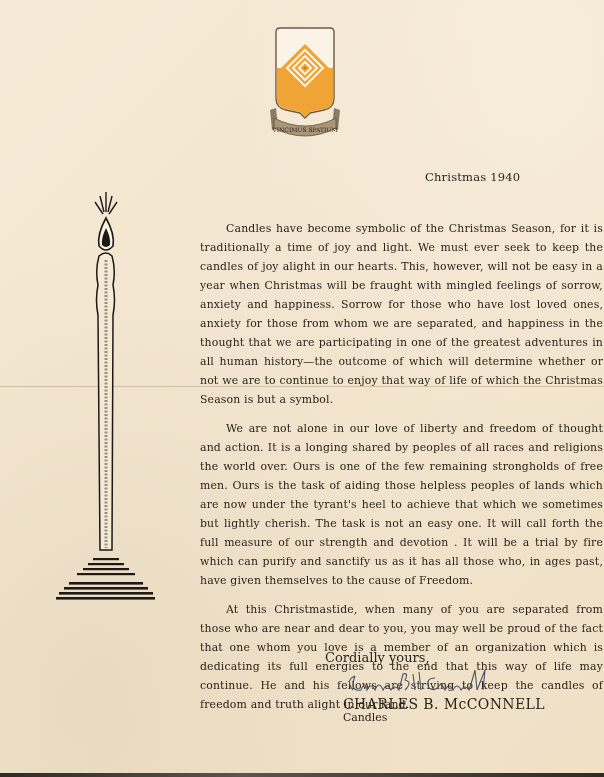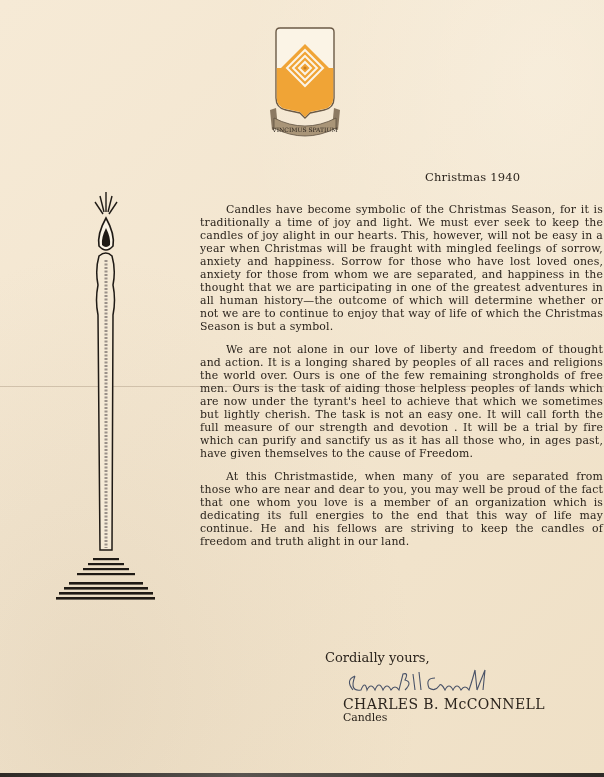--- a/index.html
+++ b/index.html
@@ -25,22 +25,22 @@
     background: linear-gradient(90deg,#2e2a26,#5a5550 40%,#2e2a26);
   }
   .crest {
     position:absolute; left:270px; top:10px; width:70px; height:135px;
   }
   .date {
     position:absolute; left:425px; top:170px;
     font-size:11.5px; letter-spacing:0.2px;
   }
   .body-text {
-    position:absolute; left:200px; top:203px; width:403px;
-    font-size:10.9px; line-height:13px; text-align:justify;
+    position:absolute; left:200px; top:219px; width:403px;
+    font-size:10.9px; line-height:19px; text-align:justify;
     letter-spacing:0.15px;
   }
   .body-text p { margin:0 0 10px 0; text-indent:26px; }
   .closing {
     position:absolute; left:325px; top:650px; font-size:13px;
   }
   .signature {
     position:absolute; left:343px; top:668px; width:150px; height:32px;
   }
   .signer-name {

